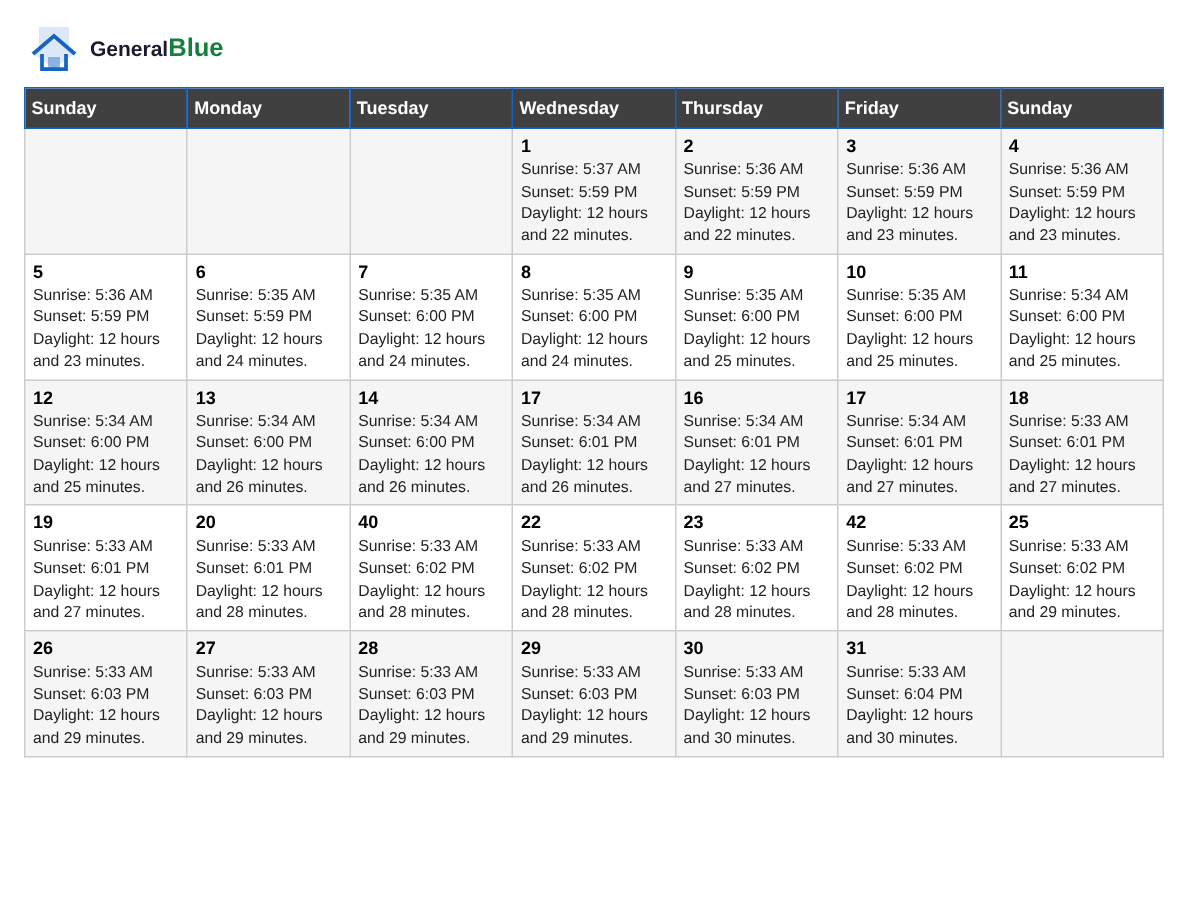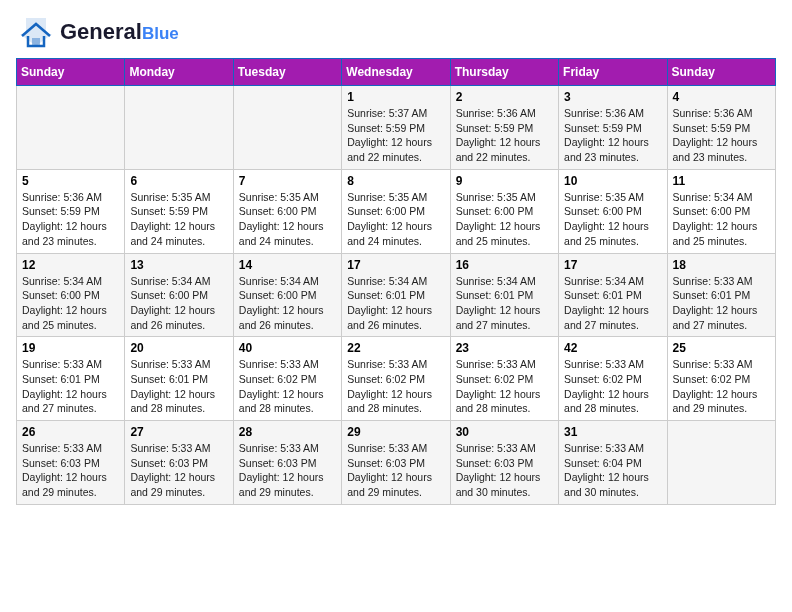--- a/index.html
+++ b/index.html
@@ -38,21 +38,21 @@
       font-size: 15px;
       font-weight: normal;
       color: #333;
     }
     .calendar {
       width: 100%;
       border-collapse: collapse;
       font-size: 11px;
     }
     .calendar thead tr {
-      background-color: #a21caf;
+      background-color: #404040;
       color: #fff;
     }
     .calendar thead th {
       padding: 6px 4px;
       text-align: left;
       font-weight: bold;
       font-size: 12px;
       border: 1px solid #1565c0;
     }
     .calendar tbody tr {
@@ -91,22 +91,22 @@
   <div class="logo">
   <div class="logo-row">
     <svg width="40" height="32" viewBox="0 0 40 32">
       <path d="M10 2 L10 18 L4 18 L20 30 L36 18 L30 18 L30 2 Z" fill="#1565c0" opacity="0.15"></path>
       <path d="M6 20 L20 8 L34 20" fill="none" stroke="#1565c0" stroke-width="2.5"></path>
       <path d="M12 20 L12 30 L28 30 L28 20" fill="none" stroke="#1565c0" stroke-width="2.5"></path>
       <rect x="16" y="22" width="8" height="8" fill="#1565c0" opacity="0.4"></rect>
     </svg>
     <div>
       <div style="display:flex; align-items:baseline;">
-        <span style="font-size:22px;font-weight:bold;color:#1a1a2e;">General</span>
-        <span style="font-size:17px;font-weight:bold;color:#3b82f6;">Blue</span>
+        <span style="font-size:14px;font-weight:bold;color:#1a1a2e;">General</span>
+        <span style="font-size:17px;font-weight:bold;color:#15803d;">Blue</span>
       </div>
     </div>
   </div>
 </div>
   <div class="title-area">
     <h1></h1>
     <h2></h2>
   </div>
 </div>
 

